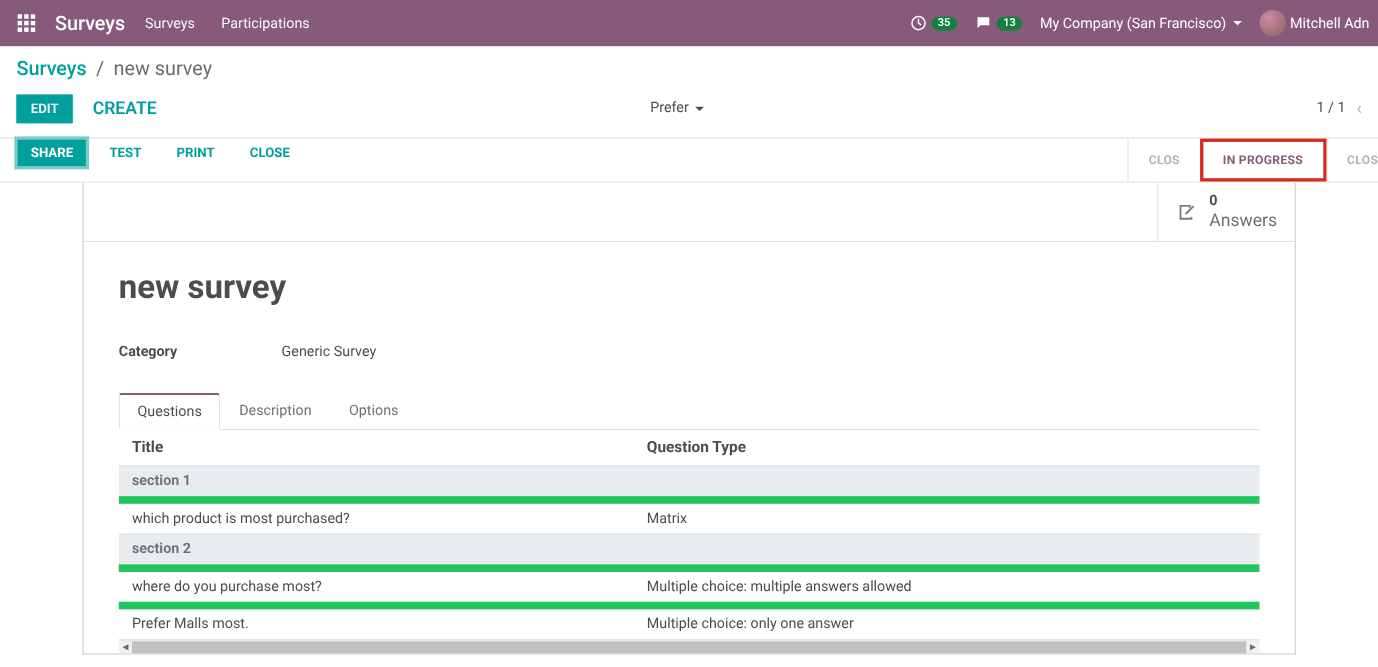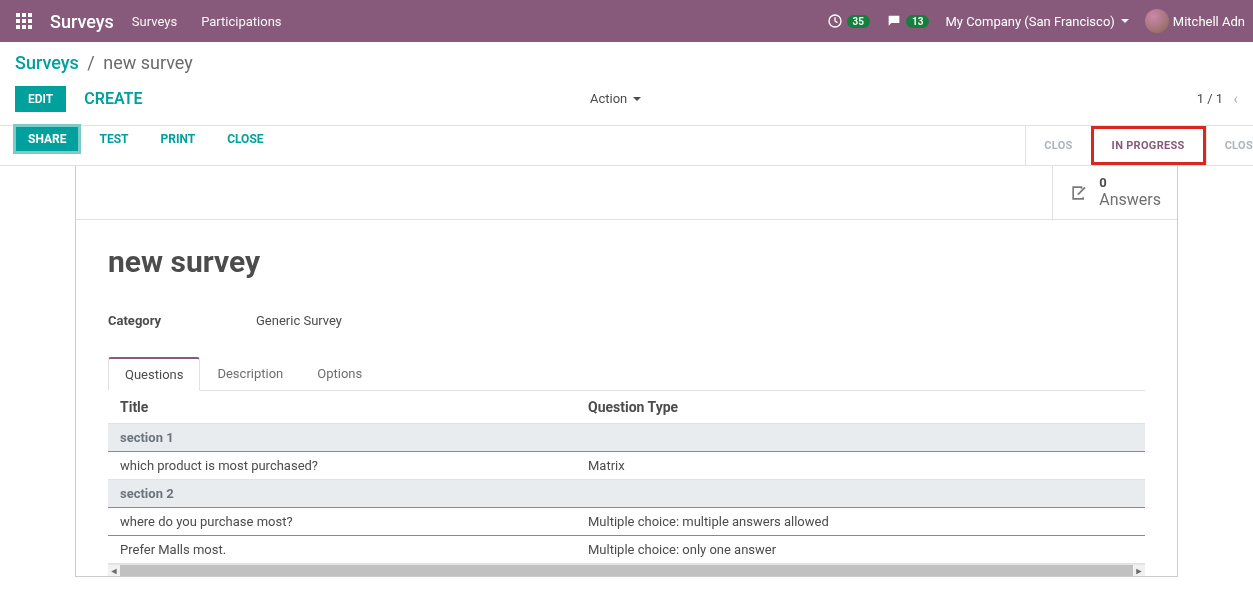--- a/index.html
+++ b/index.html
@@ -64,21 +64,21 @@
 
 .tabs { display: flex; border-bottom: 0; }
 .tab { padding: 8px 16px; font-size: 13px; color: #6f6f6f; cursor: pointer; border: 1px solid transparent; border-bottom: none; position: relative; top: 1px; }
 .tab.active { color: #4c4c4c; border: 1px solid #dee2e6; border-top: 2px solid #875a7b; border-bottom: 1px solid #fff; background: #fff; border-radius: 3px 3px 0 0; }
 
 .qtable { border: 1px solid #dee2e6; border-left: none; border-right: none; }
 .qhead { display: flex; padding: 8px 12px; font-weight: 700; font-size: 14px; color: #4c4c4c; }
 .col-title { flex: 0 0 468px; }
 .col-type { flex: 1; }
 .section-row { background: #e9ecef; padding: 6px 12px; font-weight: 700; font-size: 13px; color: #6c757d; border-top: 1px solid #dee2e6; }
-.qrow { display: flex; padding: 6px 12px; font-size: 13px; color: #4c4c4c; border-top: 1px solid #22c55e; }
+.qrow { display: flex; padding: 6px 12px; font-size: 13px; color: #4c4c4c; border-top: 7px solid #22c55e; }
 
 .hscroll { height: 12px; background: #f1f1f1; position: relative; border-top: 1px solid #e5e5e5; }
 .hscroll .thumb { position: absolute; left: 12px; right: 12px; top: 0; bottom: 0; background: #c1c1c1; }
 .hscroll .arrow { position: absolute; top: 0; bottom: 0; width: 12px; display: flex; align-items: center; justify-content: center; color: #6b6b6b; font-size: 9px; }
 .hscroll .al { left: 0; }
 .hscroll .ar { right: 0; }
 
 svg { display: block; }
 </style>
 </head>
@@ -133,21 +133,21 @@
     <span class="crumb-link">Surveys</span>
     <span class="crumb-sep">/</span>
     <span class="crumb-cur">new survey</span>
   </div>
 </div>
 
 <div class="ctrlbar2">
   <button class="btn-edit">Edit</button>
   <button class="btn-create">Create</button>
   <div class="action-drop">
-    <span>Action</span>
+    <span>Prefer</span>
     <span class="caret-dark"></span>
   </div>
   <div class="pager">
     <span>1 / 1</span>
     <span class="chev">‹</span>
   </div>
 </div>
 
 <div class="statusbar">
   <button class="share-btn">SHARE</button>

